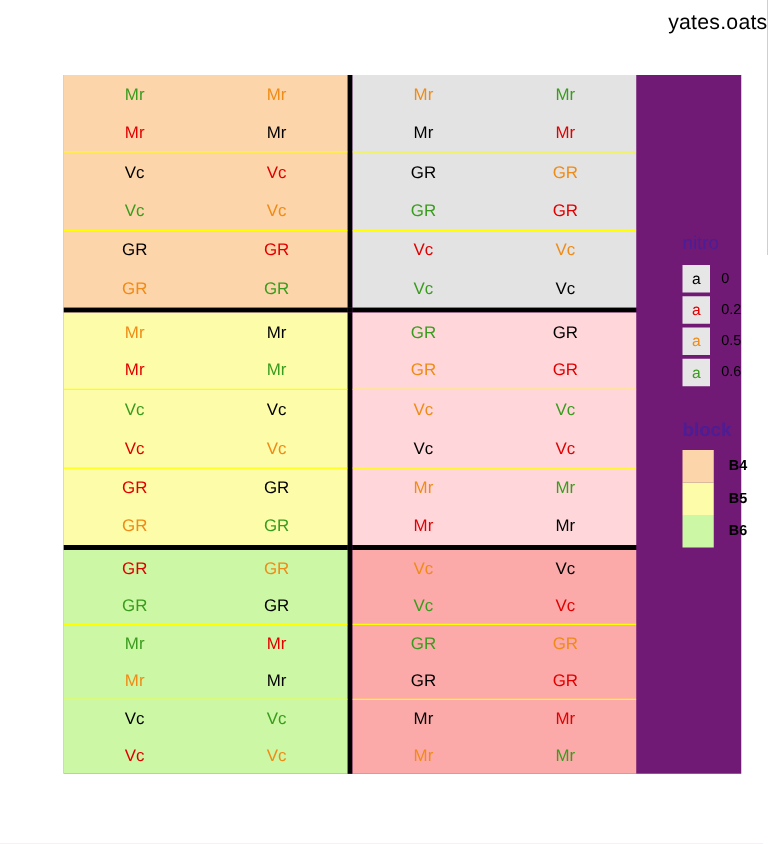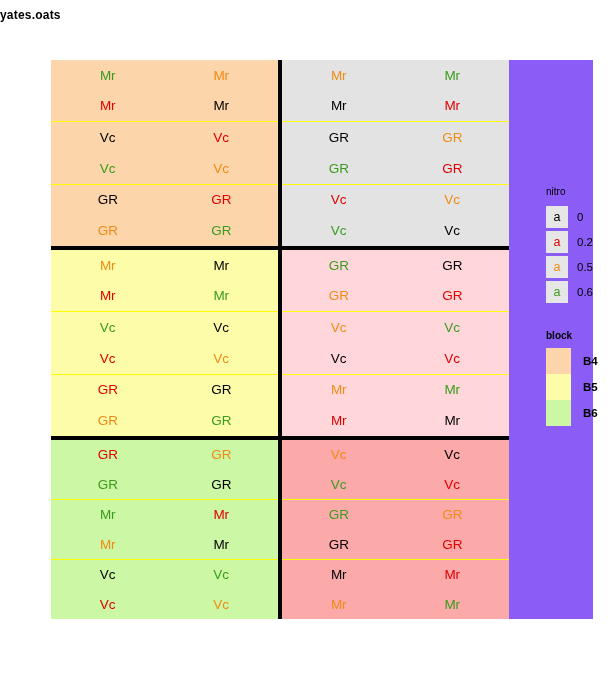--- a/index.html
+++ b/index.html
@@ -14,38 +14,37 @@
     font-family: "Liberation Sans", sans-serif;
     overflow: hidden;
   }
 
   
   #plot-title {
     position: absolute;
     left: 0;
     top: 8px;
     width: 614px;
-    text-align: left;
-    font-size: 12px;
+    text-align: right;
+    font-size: 17px;
     color: #000000;
     letter-spacing: 0.2px;
-    font-weight: bold;
   }
 
   
   #panel-grid {
     position: absolute;
     left: 51px;
     top: 60px;
     width: 542px;
     height: 559px;
     display: grid;
     grid-template-columns: 227px 4px 227px;
     grid-template-rows: 186px 4px 186px 4px 179px;
-    background: #8b5cf6;
+    background: #701a75;
   }
 
   .block-panel {
     position: relative;
     display: flex;
     flex-direction: column;
     overflow: hidden;
   }
 
   .variety-group {
@@ -81,22 +80,22 @@
   .nit-06  { color: #3a9c1e; }
 
   
   #legend-area {
     position: absolute;
     left: 546px;
     top: 186px;
     width: 68px;
   }
   .legend-title {
-    font-size: 10px;
-    color: #000000;
+    font-size: 15px;
+    color: #4c1d95;
     margin-bottom: 7px;
   }
   .legend-row {
     display: flex;
     align-items: center;
     height: 25px;
   }
   .legend-key {
     width: 22px;
     height: 22px;

